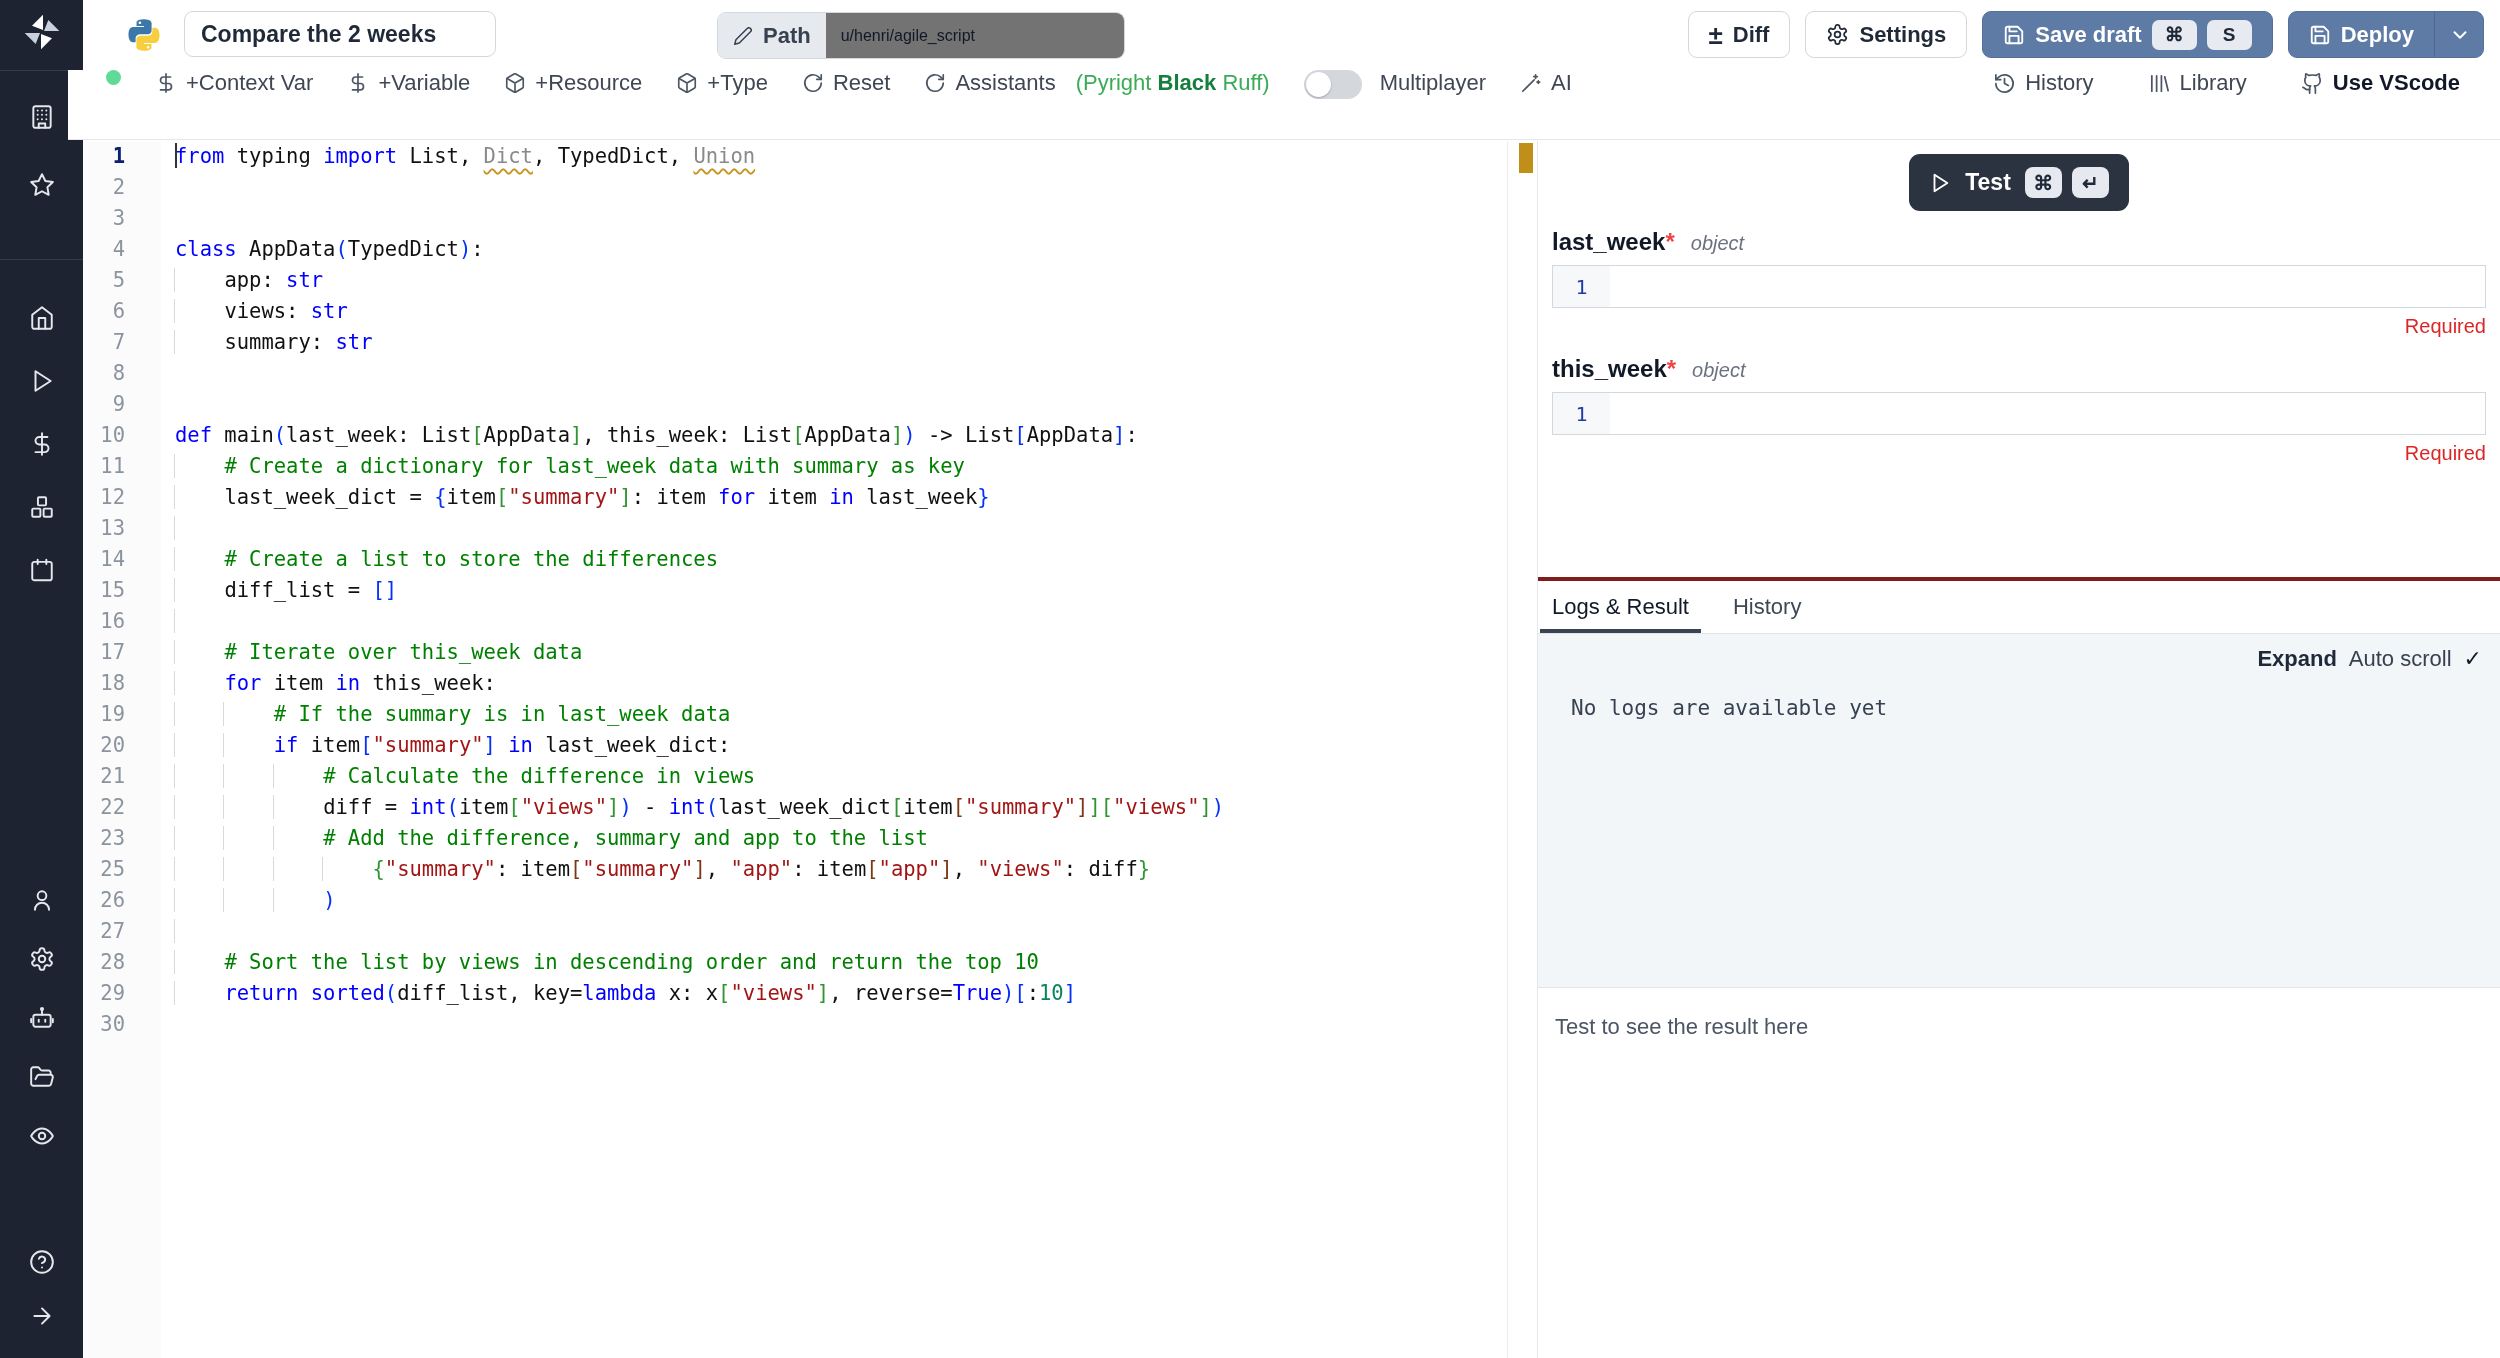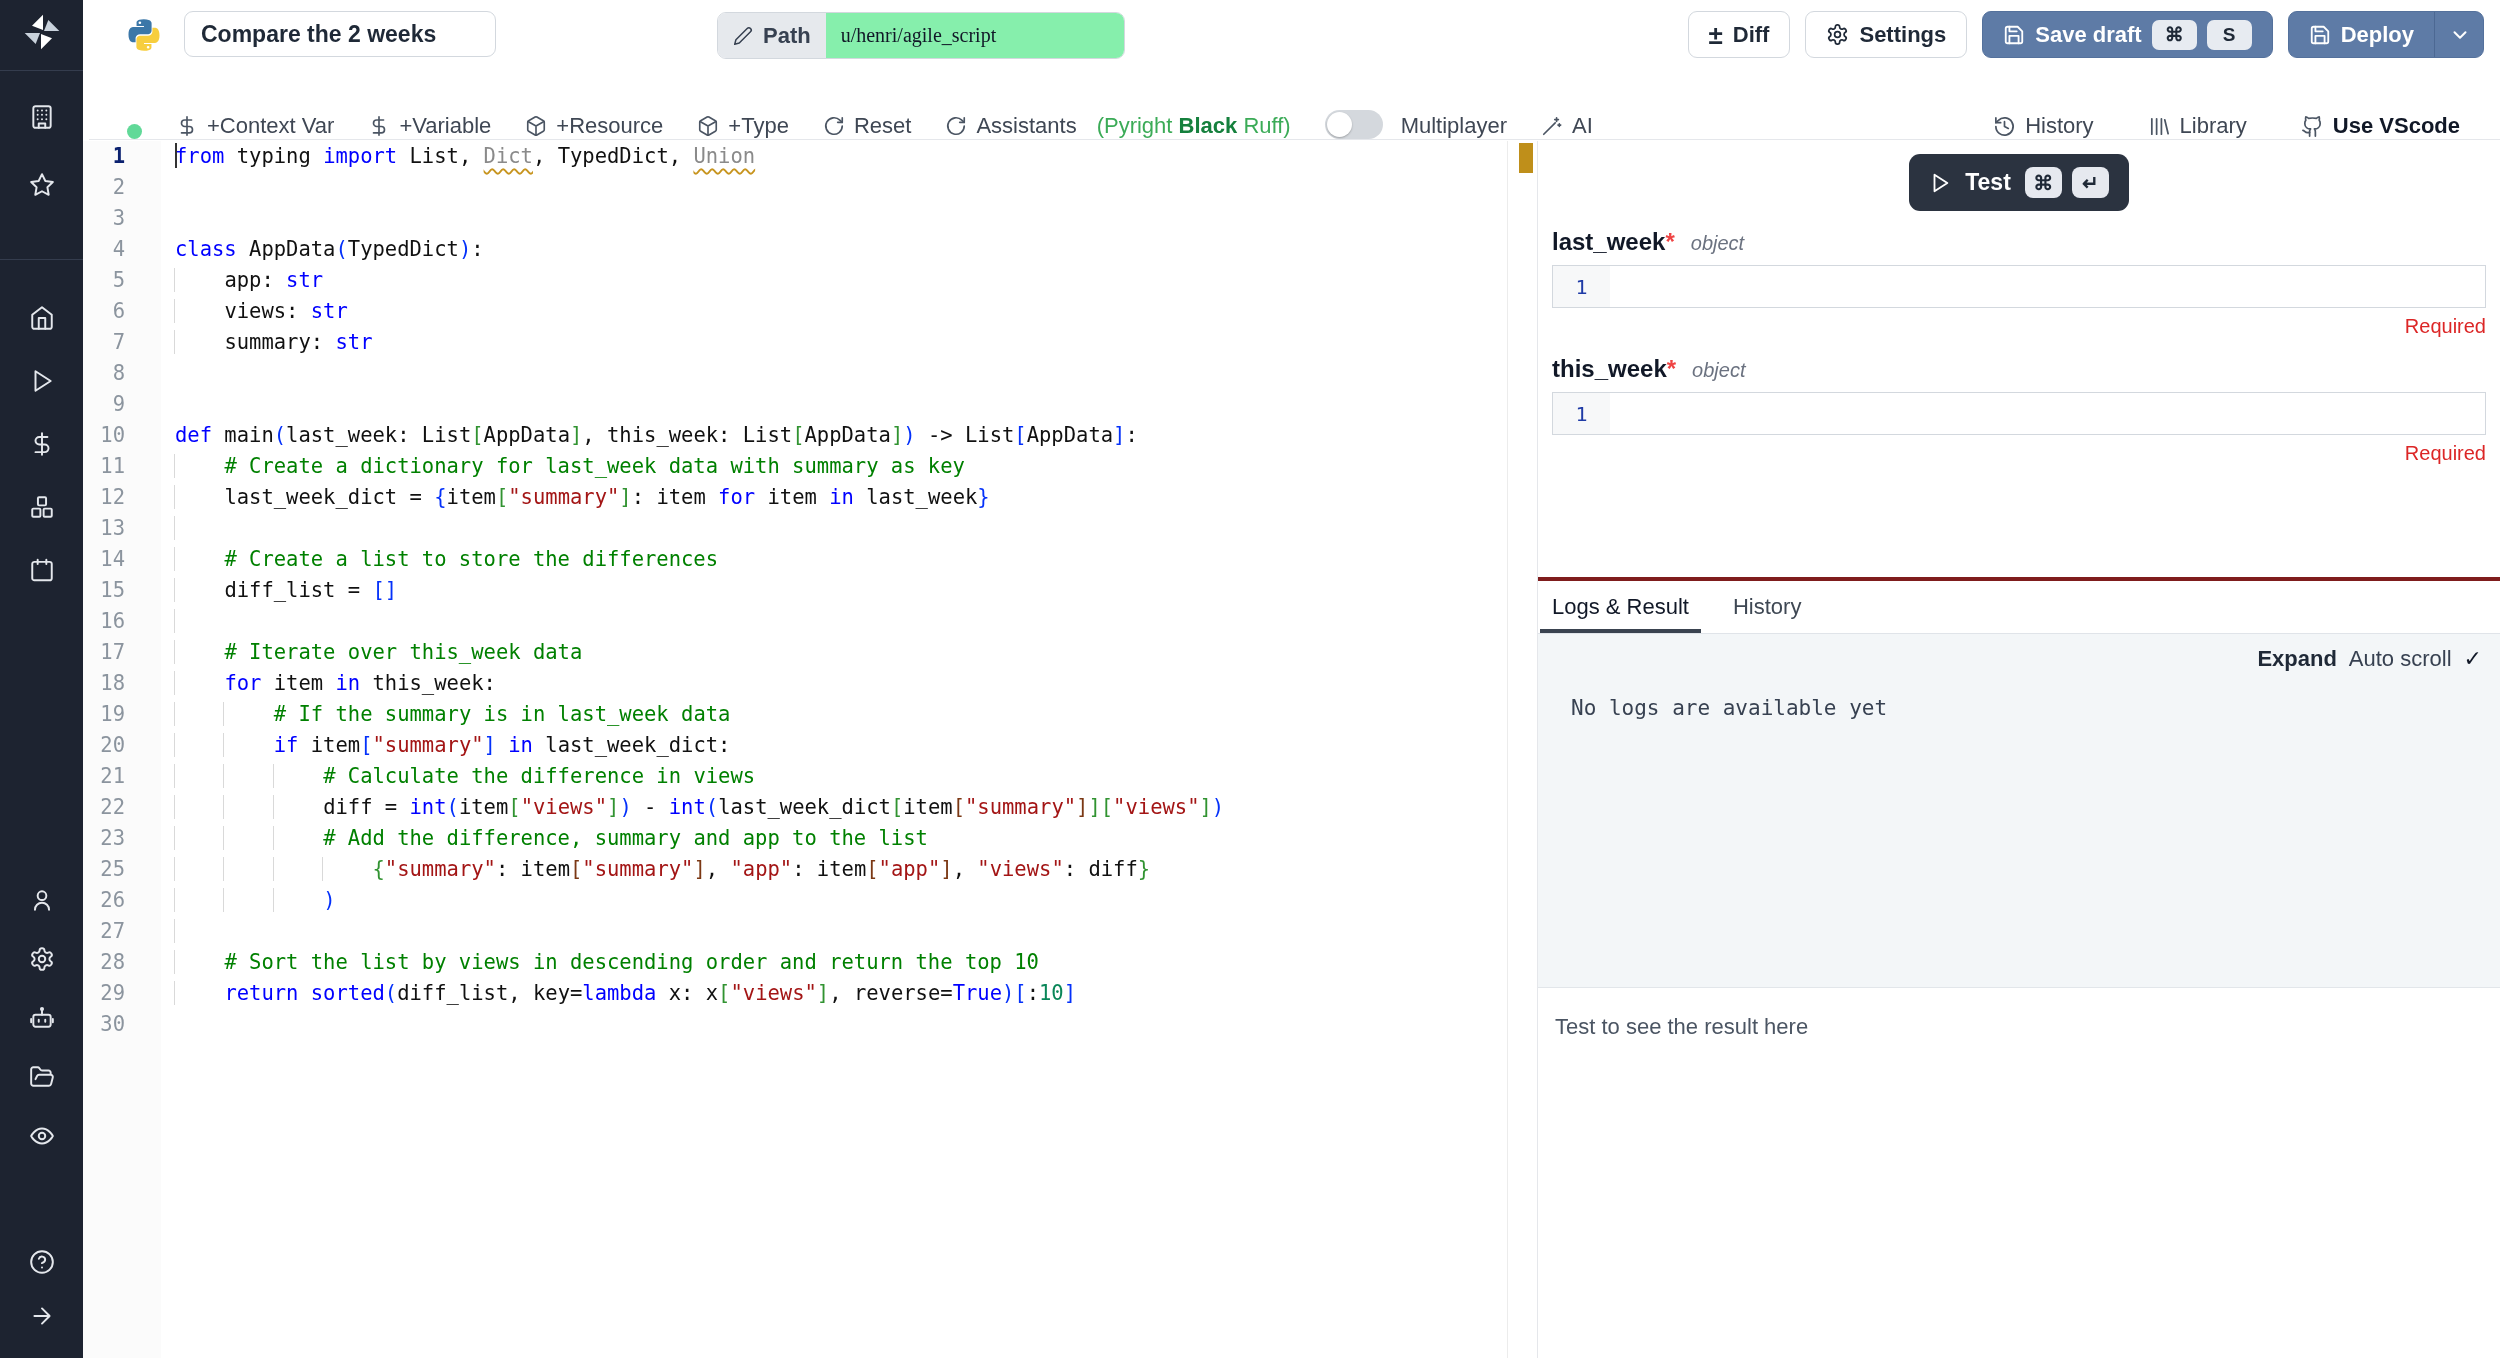--- a/index.html
+++ b/index.html
@@ -30,35 +30,35 @@
   
   .topbar{position:absolute;left:83px;top:0;right:0;height:70px;background:#fff;}
   .py-icon{position:absolute;left:42px;top:16px;width:38px;height:38px;}
   .name-input{position:absolute;left:101px;top:11px;width:312px;height:46px;border:1px solid #d3d8de;
               border-radius:9px;font-family:"Liberation Sans",sans-serif;font-size:23px;font-weight:700;
               color:#1f2937;padding:0 16px;box-sizing:border-box;background:#fff;outline:none;}
   .path-group{position:absolute;left:634px;top:12px;height:45px;border:1px solid #d3d8de;border-radius:9px;
               display:flex;align-items:stretch;overflow:hidden;background:#fff;}
   .path-left{background:#e6e9ed;display:flex;align-items:center;gap:10px;padding:0 15px;
              color:#374151;font-size:22px;font-weight:600;}
-  .path-value{border:none;outline:none;width:268px;padding:0 15px;font-family:Liberation Serif, serif;
-              font-size:20px;color:#111827;background:#86efac;}
+  .path-value{border:none;outline:none;width:268px;padding:0 15px;font-family:Liberation Sans, sans-serif;
+              font-size:16px;color:#111827;background:#737373;}
   .tb-right-btns{position:absolute;right:16px;top:11px;height:47px;display:flex;gap:15px;}
   .btn{display:flex;align-items:center;gap:10px;border-radius:9px;font-size:22px;font-weight:600;
        padding:0 20px;cursor:pointer;box-sizing:border-box;}
   .btn-ghost{border:1px solid #d3d8de;background:#fff;color:#1f2937;}
   .btn-blue{background:#5e7ba6;color:#fff;border:1px solid #54719c;}
   .kbd{background:#e7ebf1;color:#1f2937;border-radius:7px;min-width:33px;height:30px;display:flex;
        align-items:center;justify-content:center;font-size:19px;font-weight:600;padding:0 6px;}
   .pm-glyph{font-size:26px;font-weight:600;line-height:1;}
   .deploy-sep{width:1px;height:100%;background:#4c6893;margin:0 4px 0 10px;}
 
   
-  .toolbar{position:absolute;left:89px;top:70px;right:0;height:70px;background:#fff;
-           border-bottom:1px solid #e5e7eb;display:flex;align-items:flex-end;
+  .toolbar{position:absolute;left:68px;top:70px;right:0;height:70px;background:#fff;
+           border-bottom:1px solid #e5e7eb;display:flex;align-items:flex-start;
            padding:0 40px 0 38px;box-sizing:border-box;gap:34px;}
   .status-dot{width:15px;height:15px;border-radius:50%;background:#61d998;flex:none;}
   .tb-item{display:flex;align-items:center;gap:9px;color:#3f4754;font-size:22px;font-weight:500;
            cursor:pointer;white-space:nowrap;}
   .tb-item svg{color:#4b5563;}
   .assist-status{font-size:22px;font-weight:500;white-space:nowrap;margin-left:-14px;}
   .toggle{width:58px;height:29px;border-radius:15px;background:#d4d8dd;position:relative;
           cursor:pointer;flex:none;}
   .toggle .knob{position:absolute;left:2px;top:2px;width:25px;height:25px;border-radius:50%;
           background:#fff;box-shadow:0 1px 2px rgba(0,0,0,.25);}

